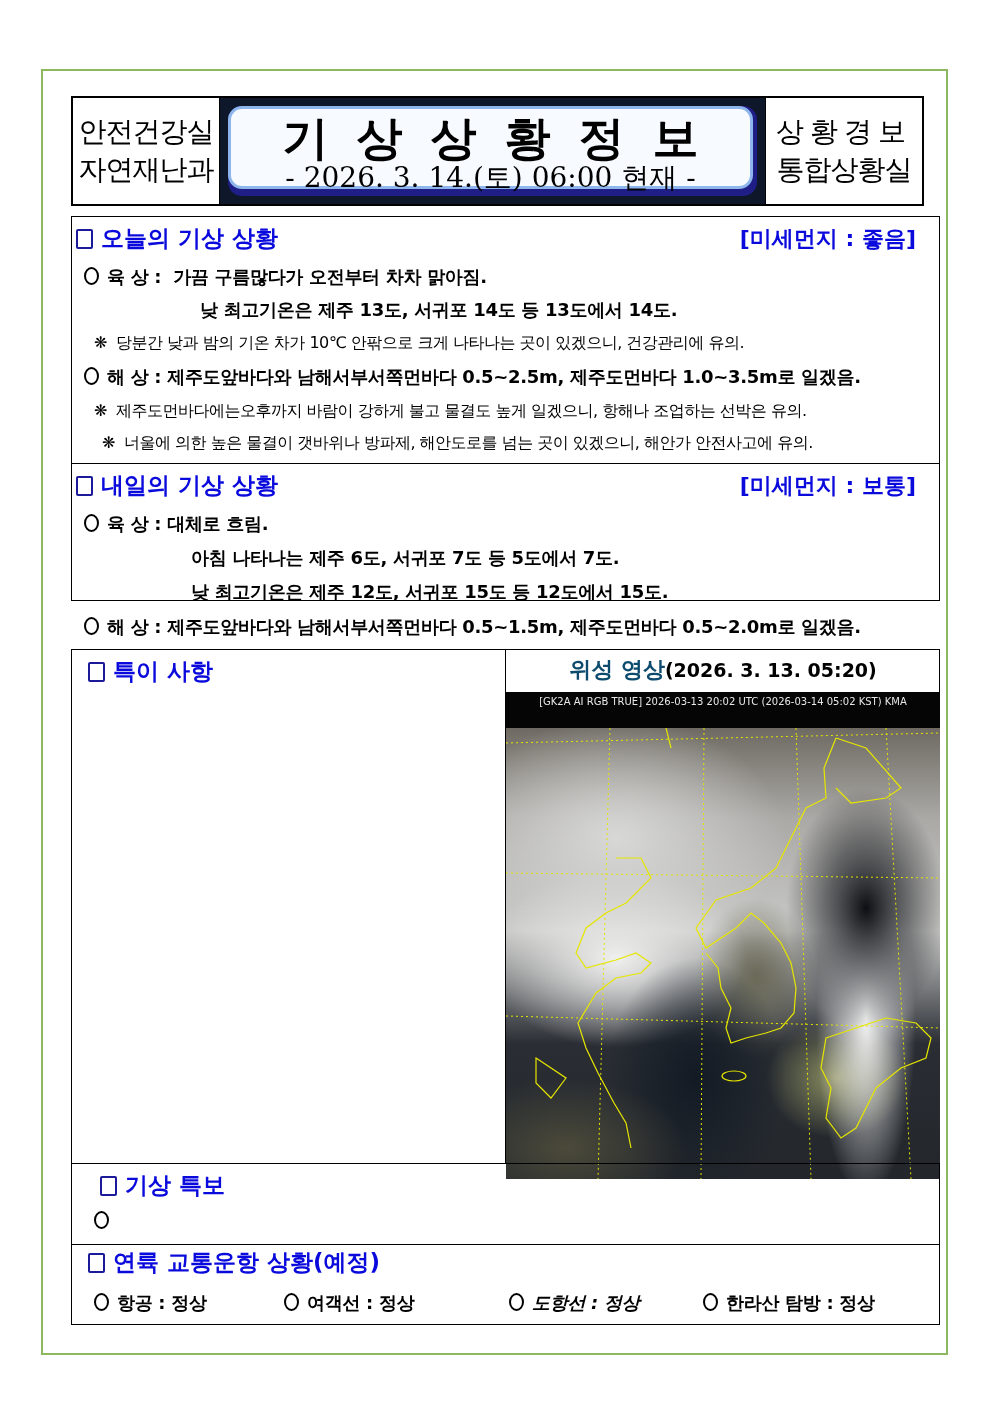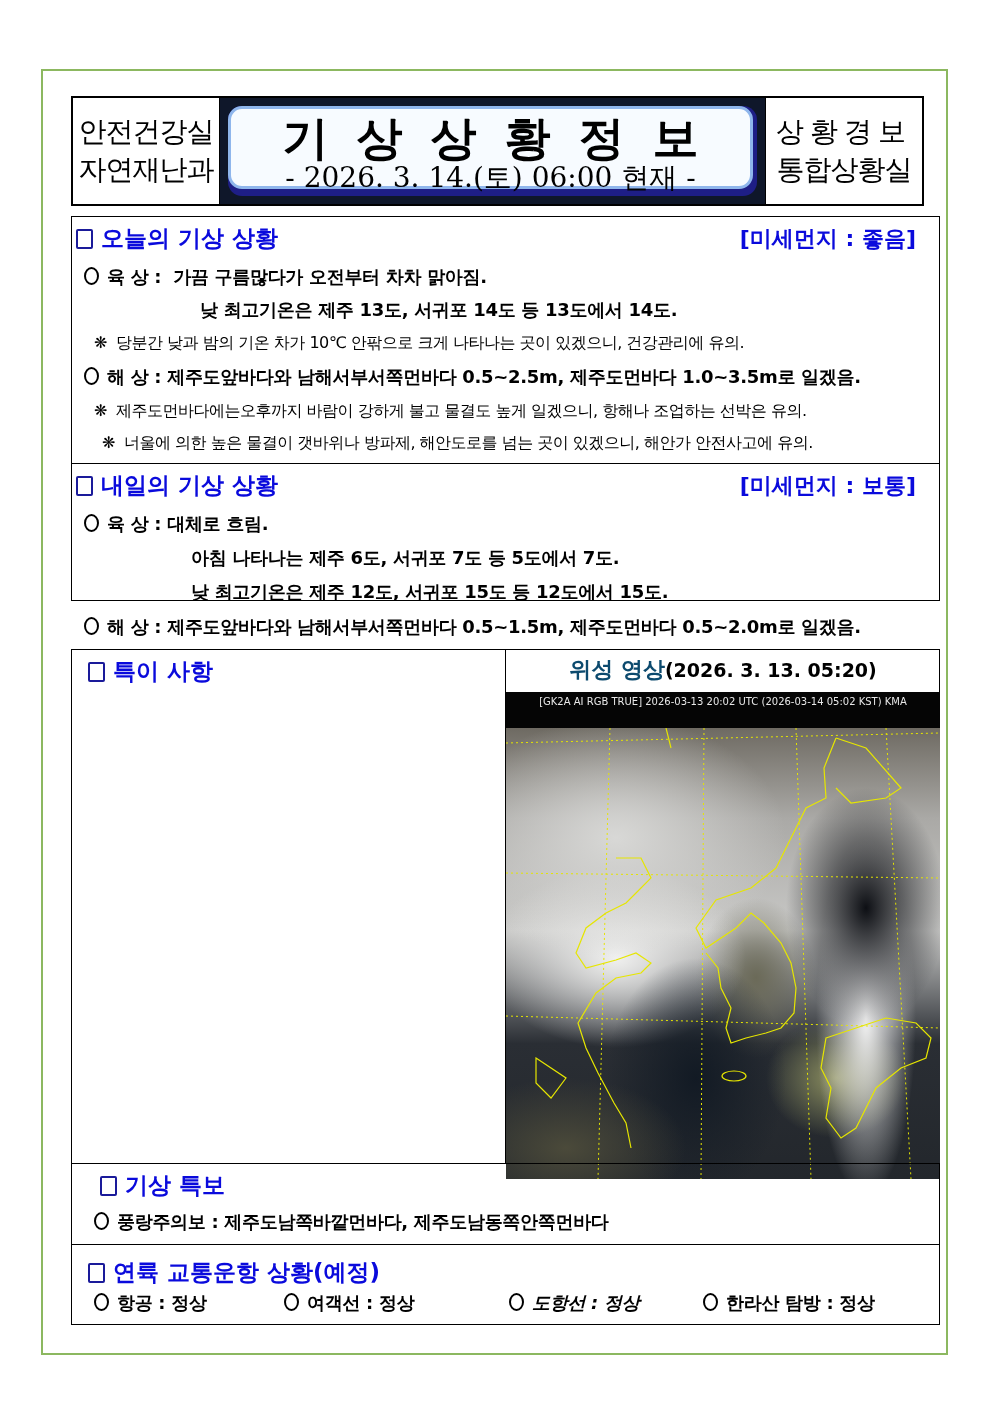--- a/index.html
+++ b/index.html
@@ -152,26 +152,26 @@
     </div>
   </div>
 </div>
 
 <div class="section" id="sec-warning">
   <div class="abs sec-title" style="left:16px; top:6px;margin-left:12px;">
     <span class="checkbox"></span>
     <span>기상 특보</span>
   </div>
   <div class="abs line" style="left:22px; top:46px; font-weight: bold; font-size:18px;">
-    <span class="circ"></span><span>풍랑주의보 : 제주도남쪽바깥먼바다, 제주도남동쪽안쪽먼바다</span>
+    <span class="circ"></span>
   </div>
 </div>
 
 <div class="section" id="sec-traffic">
-  <div class="abs sec-title" style="left:16px; top:12px;align-items:center;">
+  <div class="abs sec-title" style="left:16px; top:2px;align-items:center;">
     <span class="checkbox"></span>
     <span>연륙 교통운항 상황(예정)</span>
   </div>
   <div class="abs line" style="left:22px; top:46px;">
     <span class="circ"></span><span>항공 : 정상</span>
   </div>
   <div class="abs line" style="left:212px; top:46px;">
     <span class="circ"></span><span>여객선 : 정상</span>
   </div>
   <div class="abs line" style="left:437px; top:46px;font-style:italic;">

